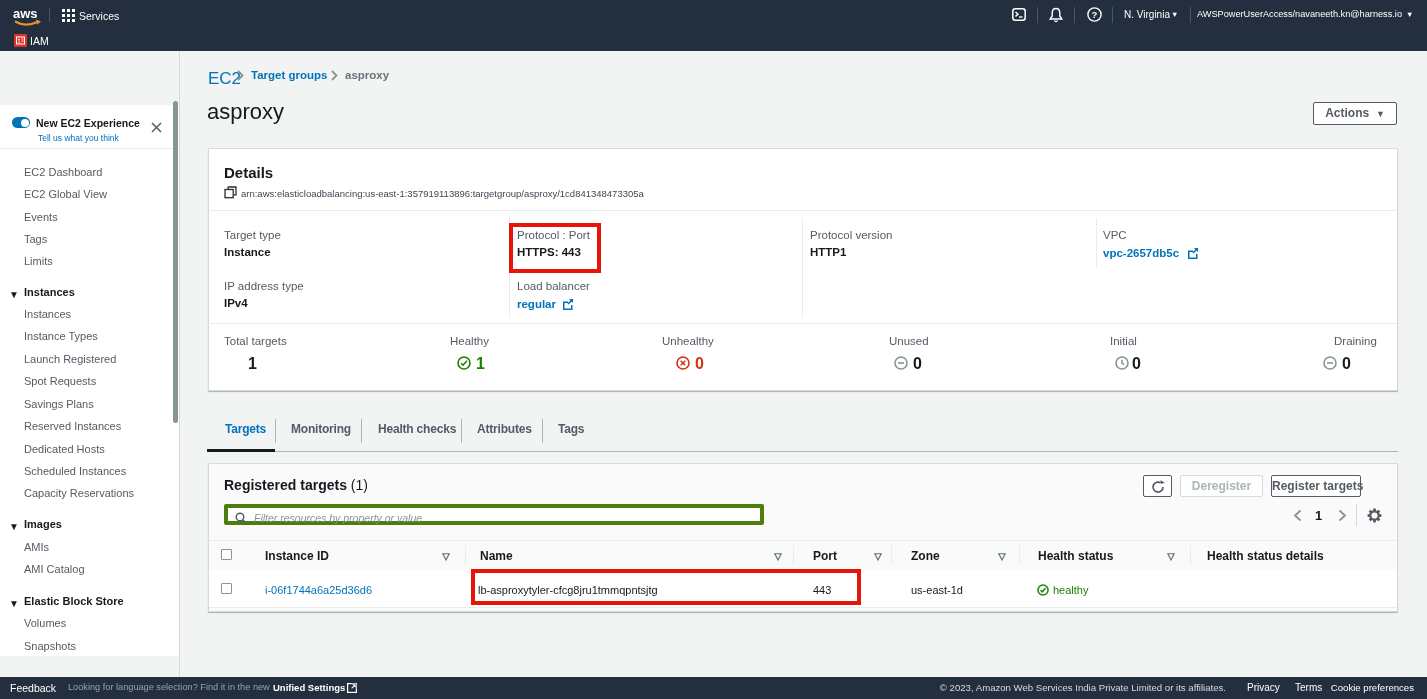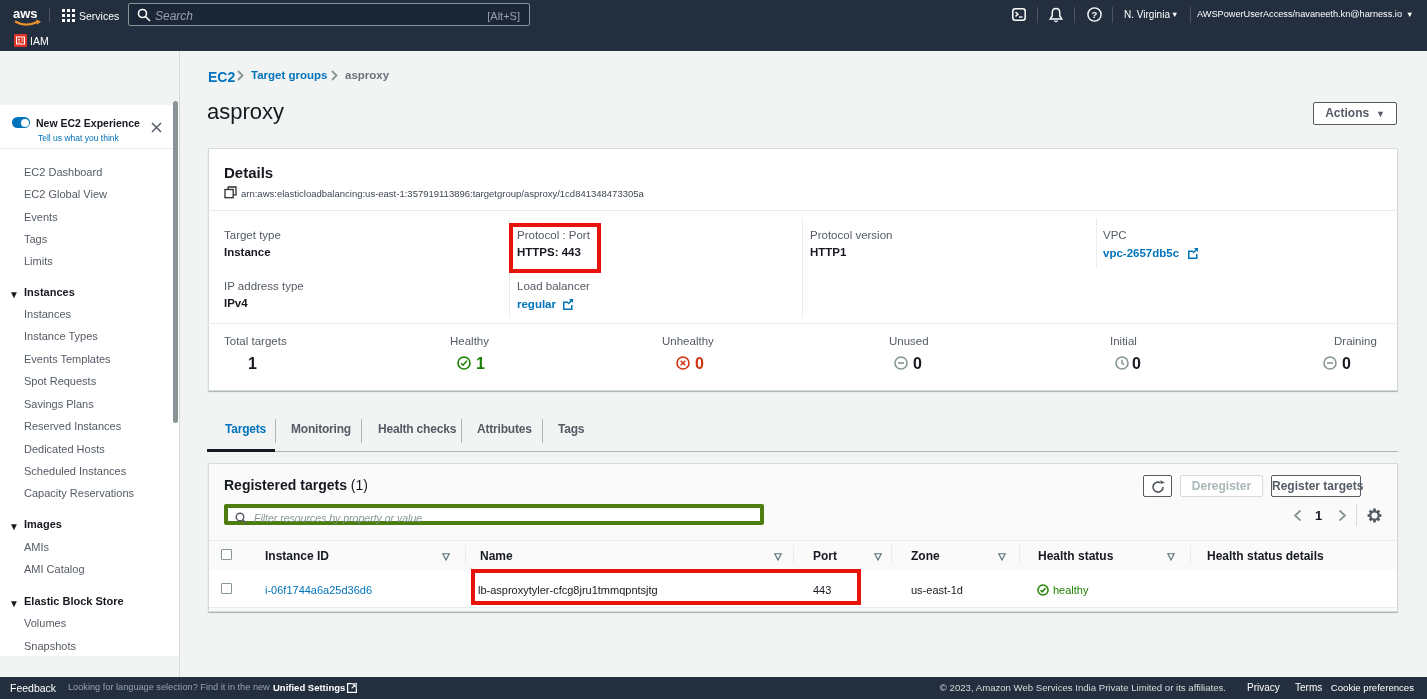--- a/index.html
+++ b/index.html
@@ -55,28 +55,20 @@
       <rect x="0" y="5" width="3" height="3"></rect>
         <rect x="5" y="5" width="3" height="3"></rect>
         <rect x="10" y="5" width="3" height="3"></rect>
       <rect x="0" y="10" width="3" height="3"></rect>
         <rect x="5" y="10" width="3" height="3"></rect>
         <rect x="10" y="10" width="3" height="3"></rect>
     </g>
   </svg>
   <span class="navtext abs" style="left:79px;top:9.5px;font-size:10.5px">Services</span>
 
-  <div id="searchbox">
-    <svg class="abs" style="left:8px;top:4px" width="14" height="14" viewBox="0 0 14 14">
-      <circle cx="5.5" cy="5.5" r="4" stroke="#fff" stroke-width="1.6" fill="none"></circle>
-      <line x1="8.5" y1="8.5" x2="13" y2="13" stroke="#fff" stroke-width="1.6"></line>
-    </svg>
-    <span class="ph">Search</span>
-    <span class="alt">[Alt+S]</span>
-  </div>
 
   <svg class="abs" style="left:1012px;top:8px" width="14" height="13" viewBox="0 0 14 13">
     <rect x="0.8" y="0.8" width="12.4" height="11.4" rx="2.5" stroke="#fff" stroke-width="1.5" fill="none"></rect>
     <path d="M3.5 4 l2.5 2.2 -2.5 2.2" stroke="#fff" stroke-width="1.4" fill="none"></path>
     <line x1="7" y1="9" x2="10.5" y2="9" stroke="#fff" stroke-width="1.4"></line>
   </svg>
   <div class="divider" style="left:1037px;top:7px;height:16px"></div>
   <svg class="abs" style="left:1049px;top:7px" width="14" height="16" viewBox="0 0 14 16">
     <path d="M7 1.5 C 4.2 1.5 3.2 3.8 3.2 6 L3.2 9 L1.2 12 L12.8 12 L10.8 9 L10.8 6 C10.8 3.8 9.8 1.5 7 1.5 Z" stroke="#fff" stroke-width="1.4" fill="none"></path>
     <path d="M5.5 13.5 a1.6 1.6 0 0 0 3 0" stroke="#fff" stroke-width="1.3" fill="none"></path>
@@ -124,40 +116,40 @@
 <div id="sideitems">
   <span class="sideitem" style="top:166px">EC2 Dashboard</span>
   <span class="sideitem" style="top:188px">EC2 Global View</span>
   <span class="sideitem" style="top:211px">Events</span>
   <span class="sideitem" style="top:233px">Tags</span>
   <span class="sideitem" style="top:255px">Limits</span>
   <span class="sidearrow" style="top:289px">▼</span>
   <span class="sidehead" style="top:286px">Instances</span>
   <span class="sideitem" style="top:308px">Instances</span>
   <span class="sideitem" style="top:330px">Instance Types</span>
-  <span class="sideitem" style="top:353px">Events Templates</span>
+  <span class="sideitem" style="top:353px">Launch Registered</span>
   <span class="sideitem" style="top:375px">Spot Requests</span>
   <span class="sideitem" style="top:398px">Savings Plans</span>
   <span class="sideitem" style="top:420px">Reserved Instances</span>
   <span class="sideitem" style="top:443px">Dedicated Hosts</span>
   <span class="sideitem" style="top:465px">Scheduled Instances</span>
   <span class="sideitem" style="top:487px">Capacity Reservations</span>
   <span class="sidearrow" style="top:521px">▼</span>
   <span class="sidehead" style="top:518px">Images</span>
   <span class="sideitem" style="top:541px">AMIs</span>
   <span class="sideitem" style="top:563px">AMI Catalog</span>
   <span class="sidearrow" style="top:598px">▼</span>
   <span class="sidehead" style="top:595px">Elastic Block Store</span>
   <span class="sideitem" style="top:617px">Volumes</span>
   <span class="sideitem" style="top:640px">Snapshots</span>
 </div>
 
 <div id="main"></div>
 
-<div class="abs link" style="left:208px;top:69px;font-size:14px;font-weight:bold">EC2</div>
+<div class="abs link" style="left:208px;top:69px;font-size:17px;font-weight:normal">EC2</div>
 <svg class="abs" style="left:236px;top:70px" width="8" height="11" viewBox="0 0 8 11">
     <path d="M2 1 l4.5 4.5 L2 10" stroke="#879596" stroke-width="1.8" fill="none"></path>
   </svg>
 <div class="abs link" style="left:251px;top:69px;font-size:11.5px;font-weight:bold">Target groups</div>
 <svg class="abs" style="left:330px;top:70px" width="8" height="11" viewBox="0 0 8 11">
     <path d="M2 1 l4.5 4.5 L2 10" stroke="#879596" stroke-width="1.8" fill="none"></path>
   </svg>
 <div class="abs" style="left:345px;top:69px;font-size:11.5px;font-weight:bold;color:#687078">asproxy</div>
 
 <div class="abs" style="left:207px;top:99px;font-size:22px;color:#16191f">asproxy</div>

